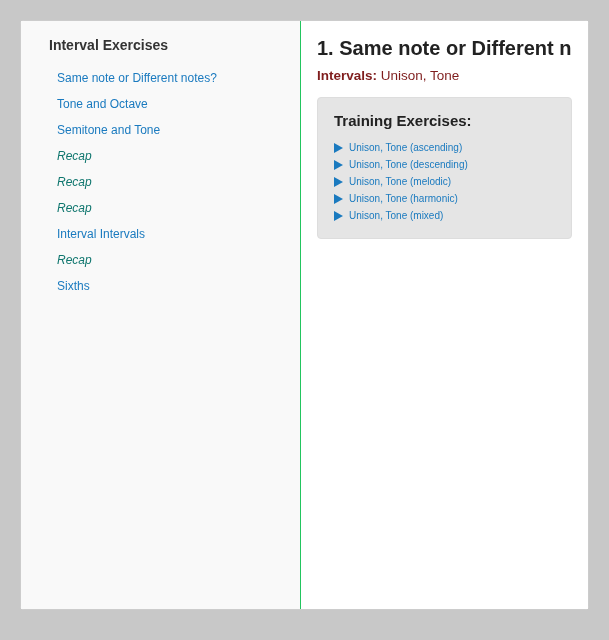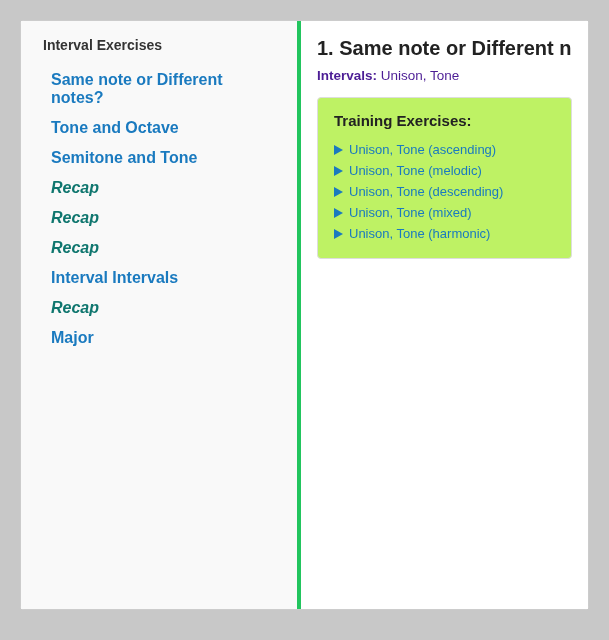--- a/index.html
+++ b/index.html
@@ -15,37 +15,36 @@
       margin: 20px;
       border: 1px solid #ccc;
       border-radius: 4px;
       display: flex;
       min-height: 590px;
     }
     .sidebar {
       width: 280px;
       min-width: 280px;
       background: #f9f9f9;
-      border-right: 4px solid #22c55e;
-      padding: 16px 22px;
+      border-right: 1px solid #22c55e;
+      padding: 16px 28px;
     }
     .sidebar-title {
       font-weight: bold;
       font-size: 14px;
       color: #333;
       margin-bottom: 12px;
     }
     .sidebar-item {
       display: block;
       color: #1a7abf;
       text-decoration: none;
       padding: 6px 8px;
-      font-size: 16px;
+      font-size: 12px;
       cursor: pointer;
-      font-weight: bold;
     }
     .sidebar-item.recap {
       font-style: italic;
       color: #0f766e;
     }
     .main {
       flex: 1;
       padding: 16px 16px;
       background: #fff;
       overflow: hidden;
@@ -53,28 +52,28 @@
     .main-title {
       font-size: 20px;
       font-weight: bold;
       color: #222;
       margin-bottom: 8px;
       white-space: nowrap;
       overflow: hidden;
     }
     .intervals-label {
       font-size: 13.5px;
-      color: #4c1d95;
+      color: #7f1d1d;
       margin-bottom: 14px;
     }
     .intervals-label strong {
       font-weight: bold;
     }
     .training-box {
-      background: #bef264;
+      background: #e5e5e5;
       border: 1px solid #ddd;
       border-radius: 4px;
       padding: 14px 16px;
     }
     .training-title {
       font-size: 15px;
       font-weight: bold;
       color: #222;
       margin-bottom: 10px;
     }
@@ -93,67 +92,67 @@
       width: 0;
       height: 0;
       border-top: 5px solid transparent;
       border-bottom: 5px solid transparent;
       border-left: 9px solid #1a7abf;
       flex-shrink: 0;
     }
     .training-link {
       color: #1a7abf;
       text-decoration: none;
-      font-size: 13px;
+      font-size: 10px;
       cursor: pointer;
     }
   </style>
 </head>
 <body>
 
 <div class="outer">
   <div class="sidebar">
     <div class="sidebar-title">Interval Exercises</div>
 
     <a class="sidebar-item normal">Same note or Different notes?</a>
     <a class="sidebar-item normal">Tone and Octave</a>
     <a class="sidebar-item normal">Semitone and Tone</a>
     <a class="sidebar-item recap">Recap</a>
     <a class="sidebar-item recap">Recap</a>
     <a class="sidebar-item recap">Recap</a>
     <a class="sidebar-item normal">Interval Intervals</a>
     <a class="sidebar-item recap">Recap</a>
-    <a class="sidebar-item normal">Major</a>
+    <a class="sidebar-item normal">Sixths</a>
   </div>
 
   <div class="main">
     <div class="main-title">1. Same note or Different not</div>
     <div class="intervals-label">
       <strong>Intervals:</strong>
       <span>Unison, Tone</span>
     </div>
     <div class="training-box">
       <div class="training-title">Training Exercises:</div>
       <ul class="training-list">
         <li>
           <span class="play-icon"></span>
           <a class="training-link">Unison, Tone (ascending)</a>
         </li>
         <li>
           <span class="play-icon"></span>
+          <a class="training-link">Unison, Tone (descending)</a>
+        </li>
+        <li>
+          <span class="play-icon"></span>
           <a class="training-link">Unison, Tone (melodic)</a>
         </li>
         <li>
           <span class="play-icon"></span>
-          <a class="training-link">Unison, Tone (descending)</a>
+          <a class="training-link">Unison, Tone (harmonic)</a>
         </li>
         <li>
           <span class="play-icon"></span>
           <a class="training-link">Unison, Tone (mixed)</a>
-        </li>
-        <li>
-          <span class="play-icon"></span>
-          <a class="training-link">Unison, Tone (harmonic)</a>
         </li>
       </ul>
     </div>
   </div>
 </div>
 
 </body></html>

